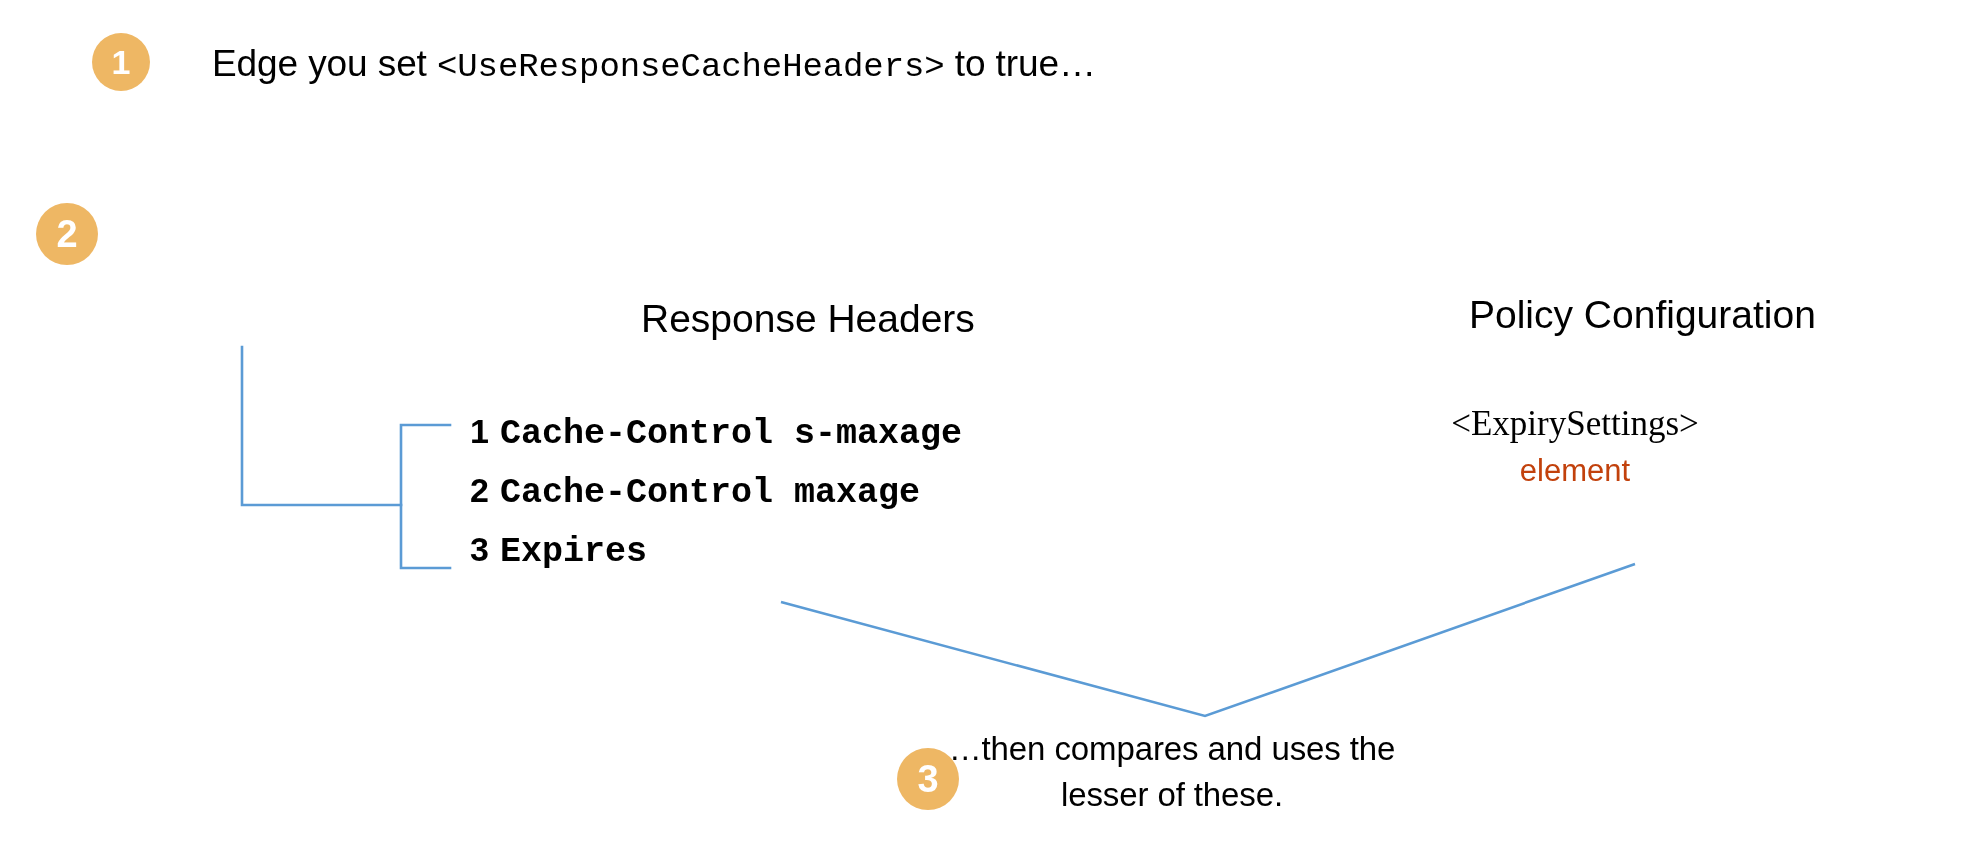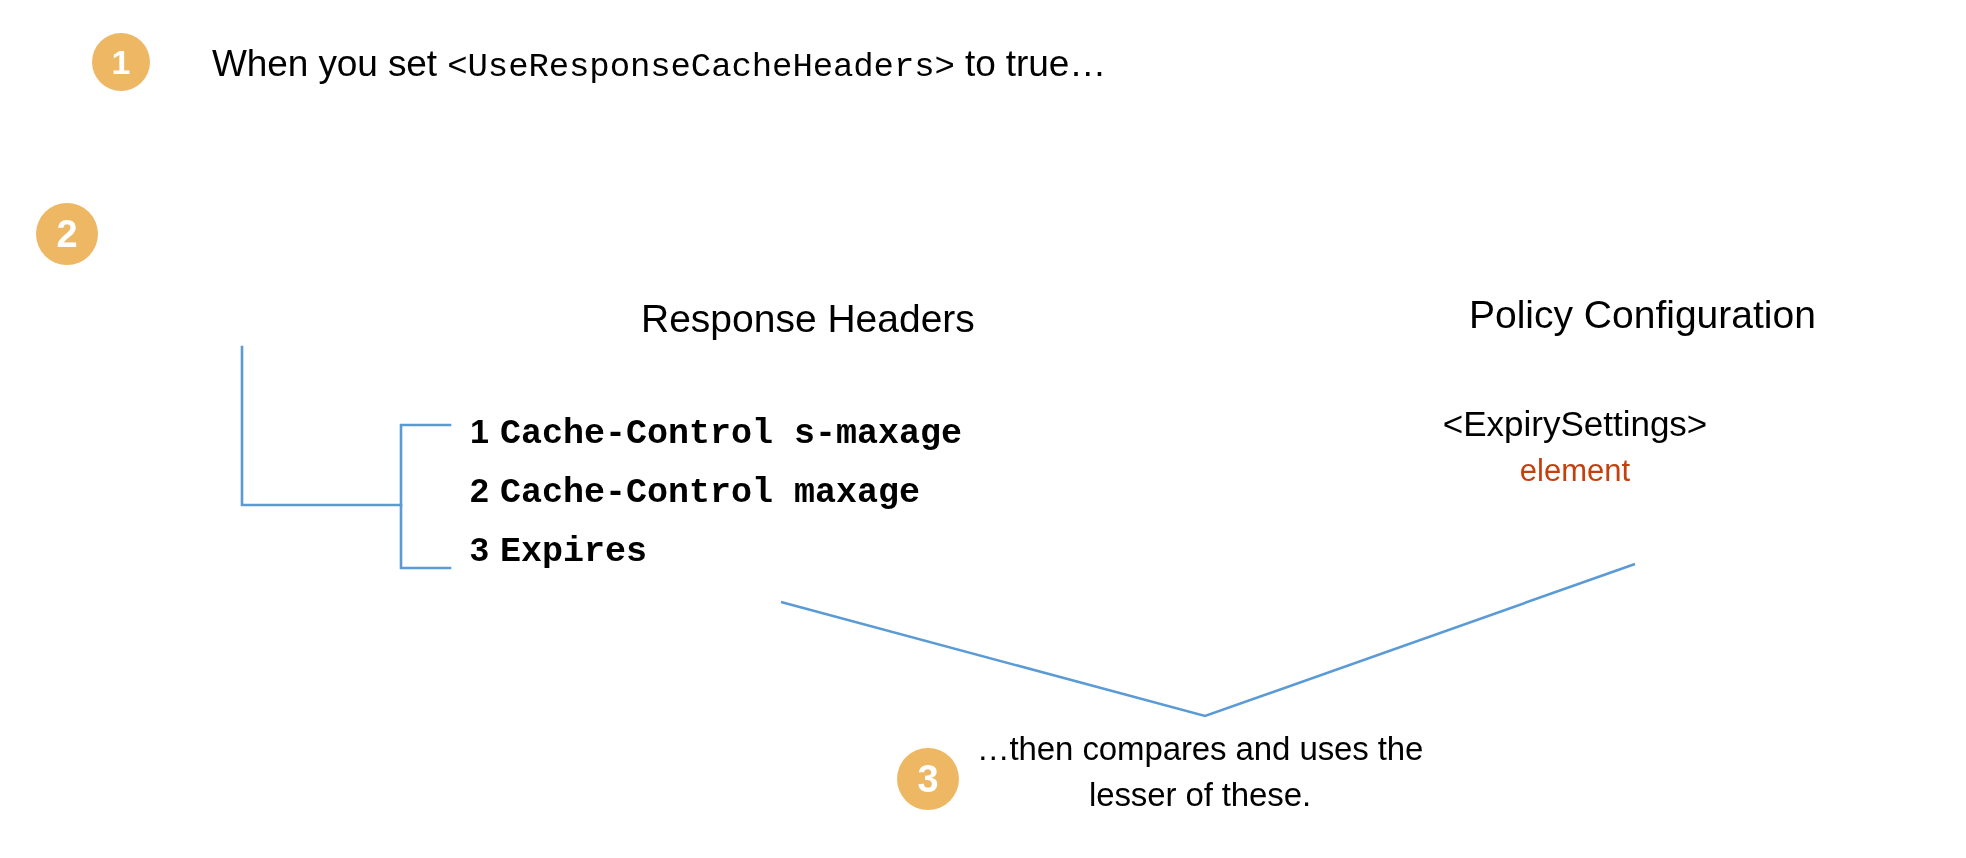--- a/index.html
+++ b/index.html
@@ -56,21 +56,21 @@
 
   #step2-text {
     left: 133px;
     top: 183px;
     font-size: 33px;
     line-height: 46px;
     width: 500px;
   }
 
   #step3-text {
-    left: 975px;
+    left: 947px;
     top: 726px;
     font-size: 33px;
     line-height: 46px;
     width: 450px;
     text-align: center;
   }
 
   
   .col-heading {
     font-family: "Liberation Sans", sans-serif;
@@ -113,21 +113,21 @@
 
   
   #policy-element {
     left: 1380px;
     top: 400px;
     width: 390px;
     text-align: center;
   }
   #policy-element .elem-tag {
     display: block;
-    font-family: Liberation Sans, sans-serif;
+    font-family: Liberation Serif, serif;
     font-size: 35px;
     color: #000000;
     line-height: 48px;
   }
   #policy-element .elem-word {
     display: block;
     font-family: "Liberation Sans", sans-serif;
     font-size: 31px;
     color: #c2410c;
     line-height: 46px;
@@ -155,21 +155,21 @@
     <polyline points="450,425 401,425 401,568 450,568" fill="none" stroke="#5b9bd5" stroke-width="2.6" stroke-linecap="square" stroke-linejoin="miter"></polyline>
 
     <polyline points="781,602 1205,716 1635,564" fill="none" stroke="#5b9bd5" stroke-width="2.6" stroke-linecap="butt" stroke-linejoin="miter"></polyline>
   </svg>
 
   <div class="badge abs" id="badge-1">
     <span>1</span>
   </div>
 
   <div class="prose abs" id="step1-text">
-    <span>When you set </span><span class="mono">&lt;UseResponseCacheHeaders&gt;</span><span> to true…</span>
+    <span>Edge you set </span><span class="mono">&lt;UseResponseCacheHeaders&gt;</span><span> to true…</span>
   </div>
 
   <div class="badge abs" id="badge-2">
     <span>2</span>
   </div>
 
 
   <div class="col-heading abs" id="heading-response-headers">Response Headers</div>
 
   <div class="abs" id="precedence-list">

